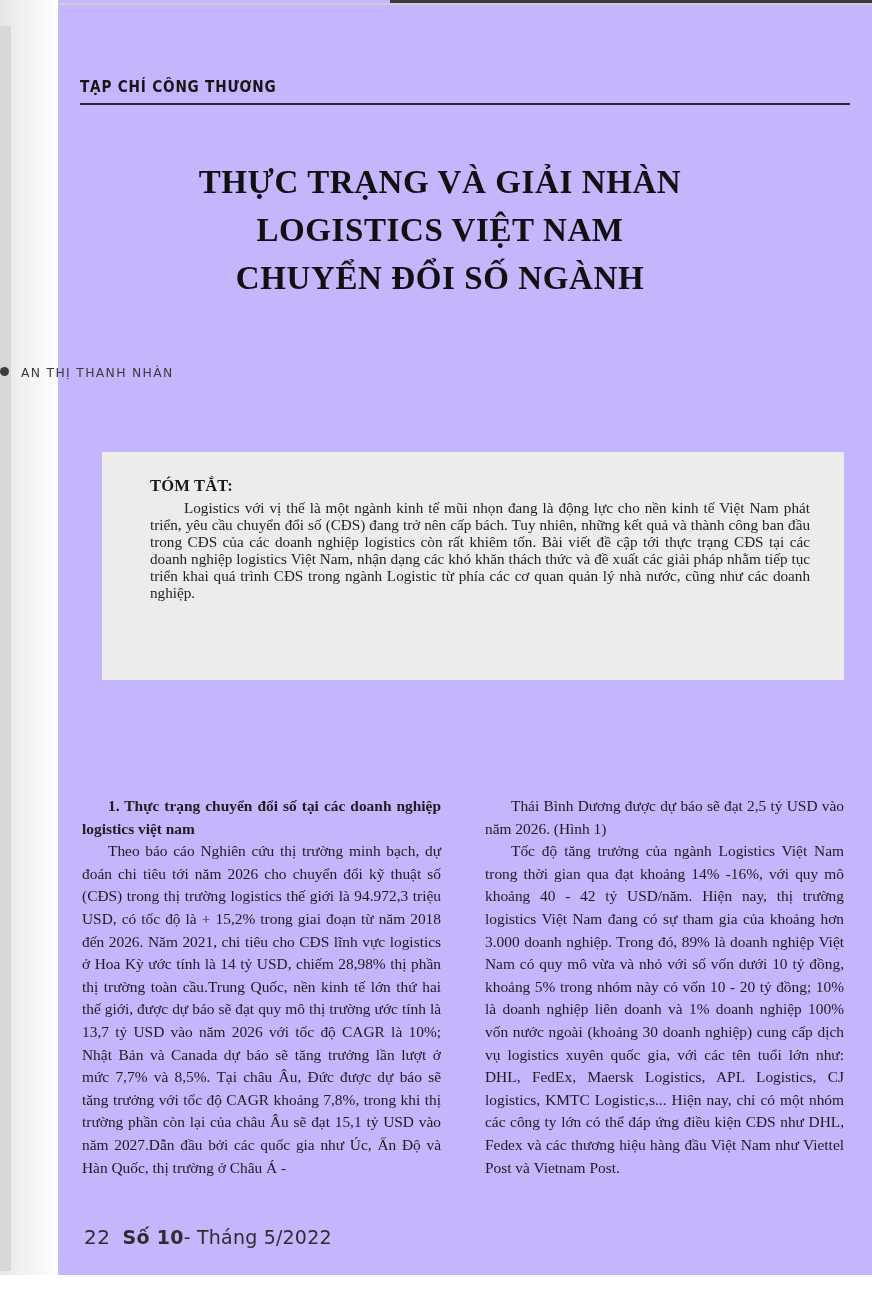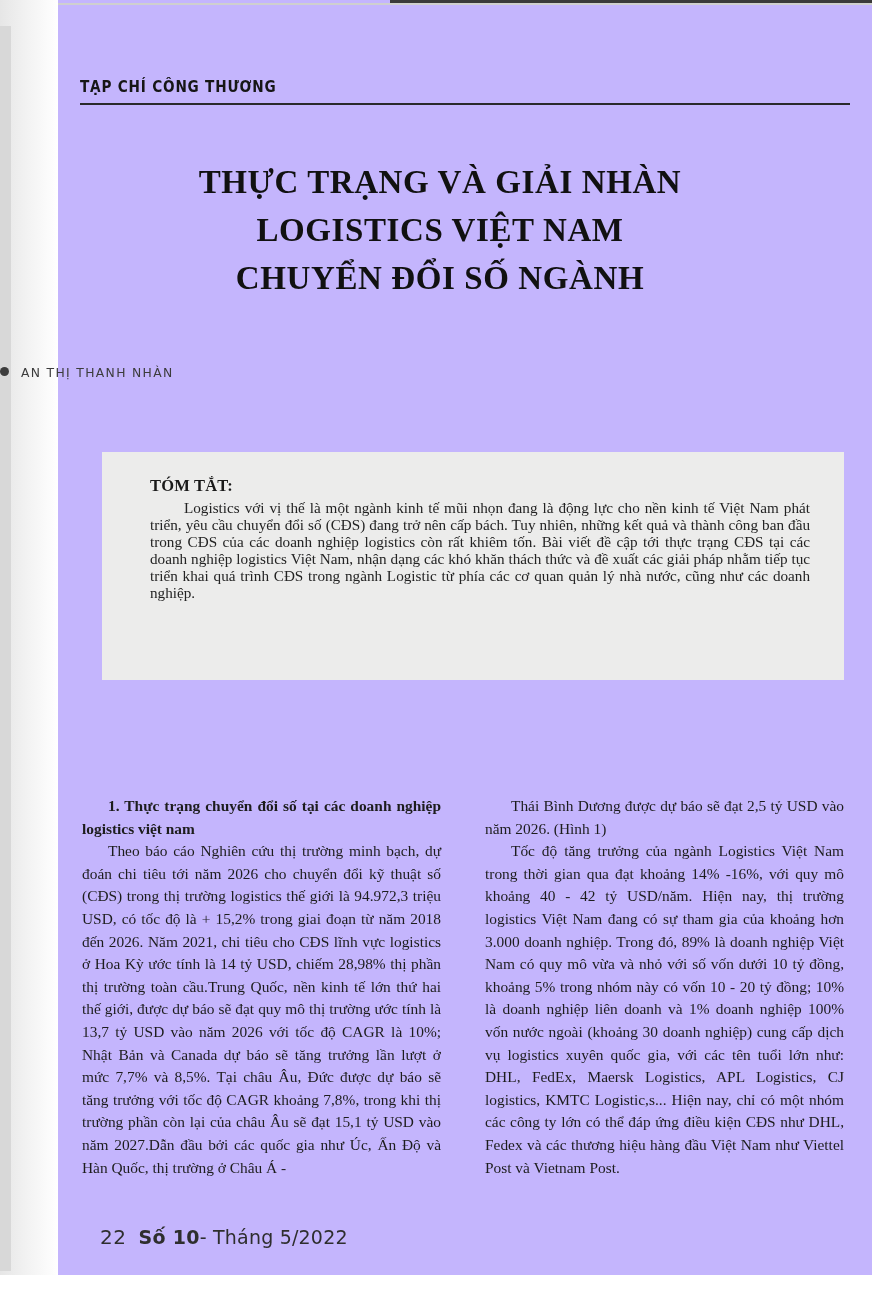--- a/index.html
+++ b/index.html
@@ -188,21 +188,21 @@
   .para {
     margin: 0;
     text-indent: 26px;
   }
   .para + .para { margin-top: 0; }
 
   
   .footer {
     position: absolute;
     bottom: 48px;
-    left: 100px;
+    left: 84px;
     font-family: "DejaVu Sans", "Liberation Sans", sans-serif;
     color: #2e2e2e;
     white-space: nowrap;
   }
   .footer-page {
     font-size: 20px;
     letter-spacing: 0.5px;
     margin-right: 12px;
   }
   .footer-issue {

